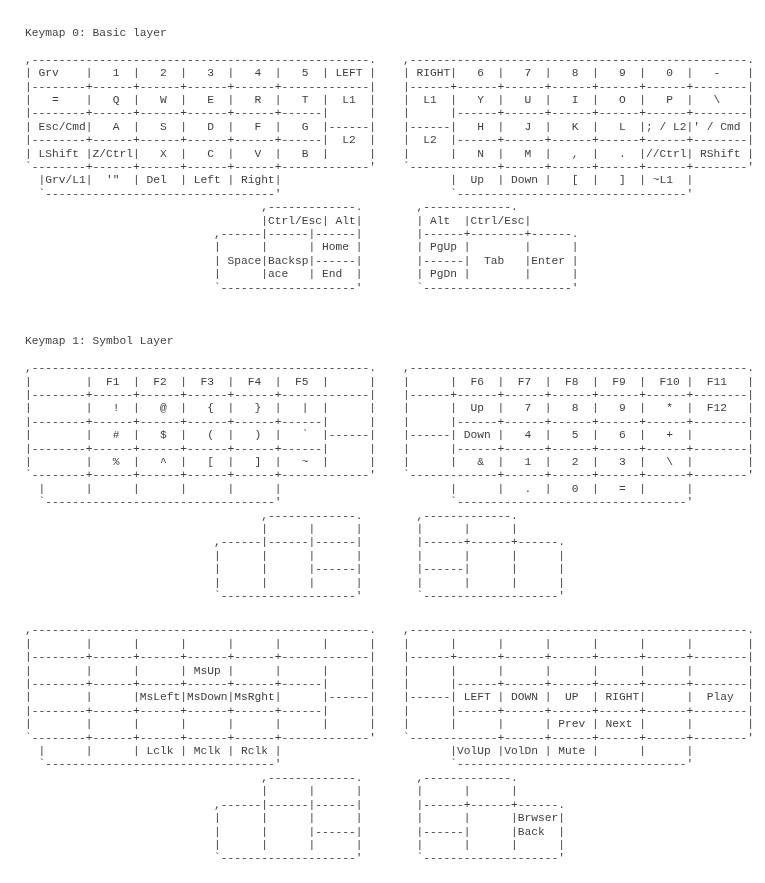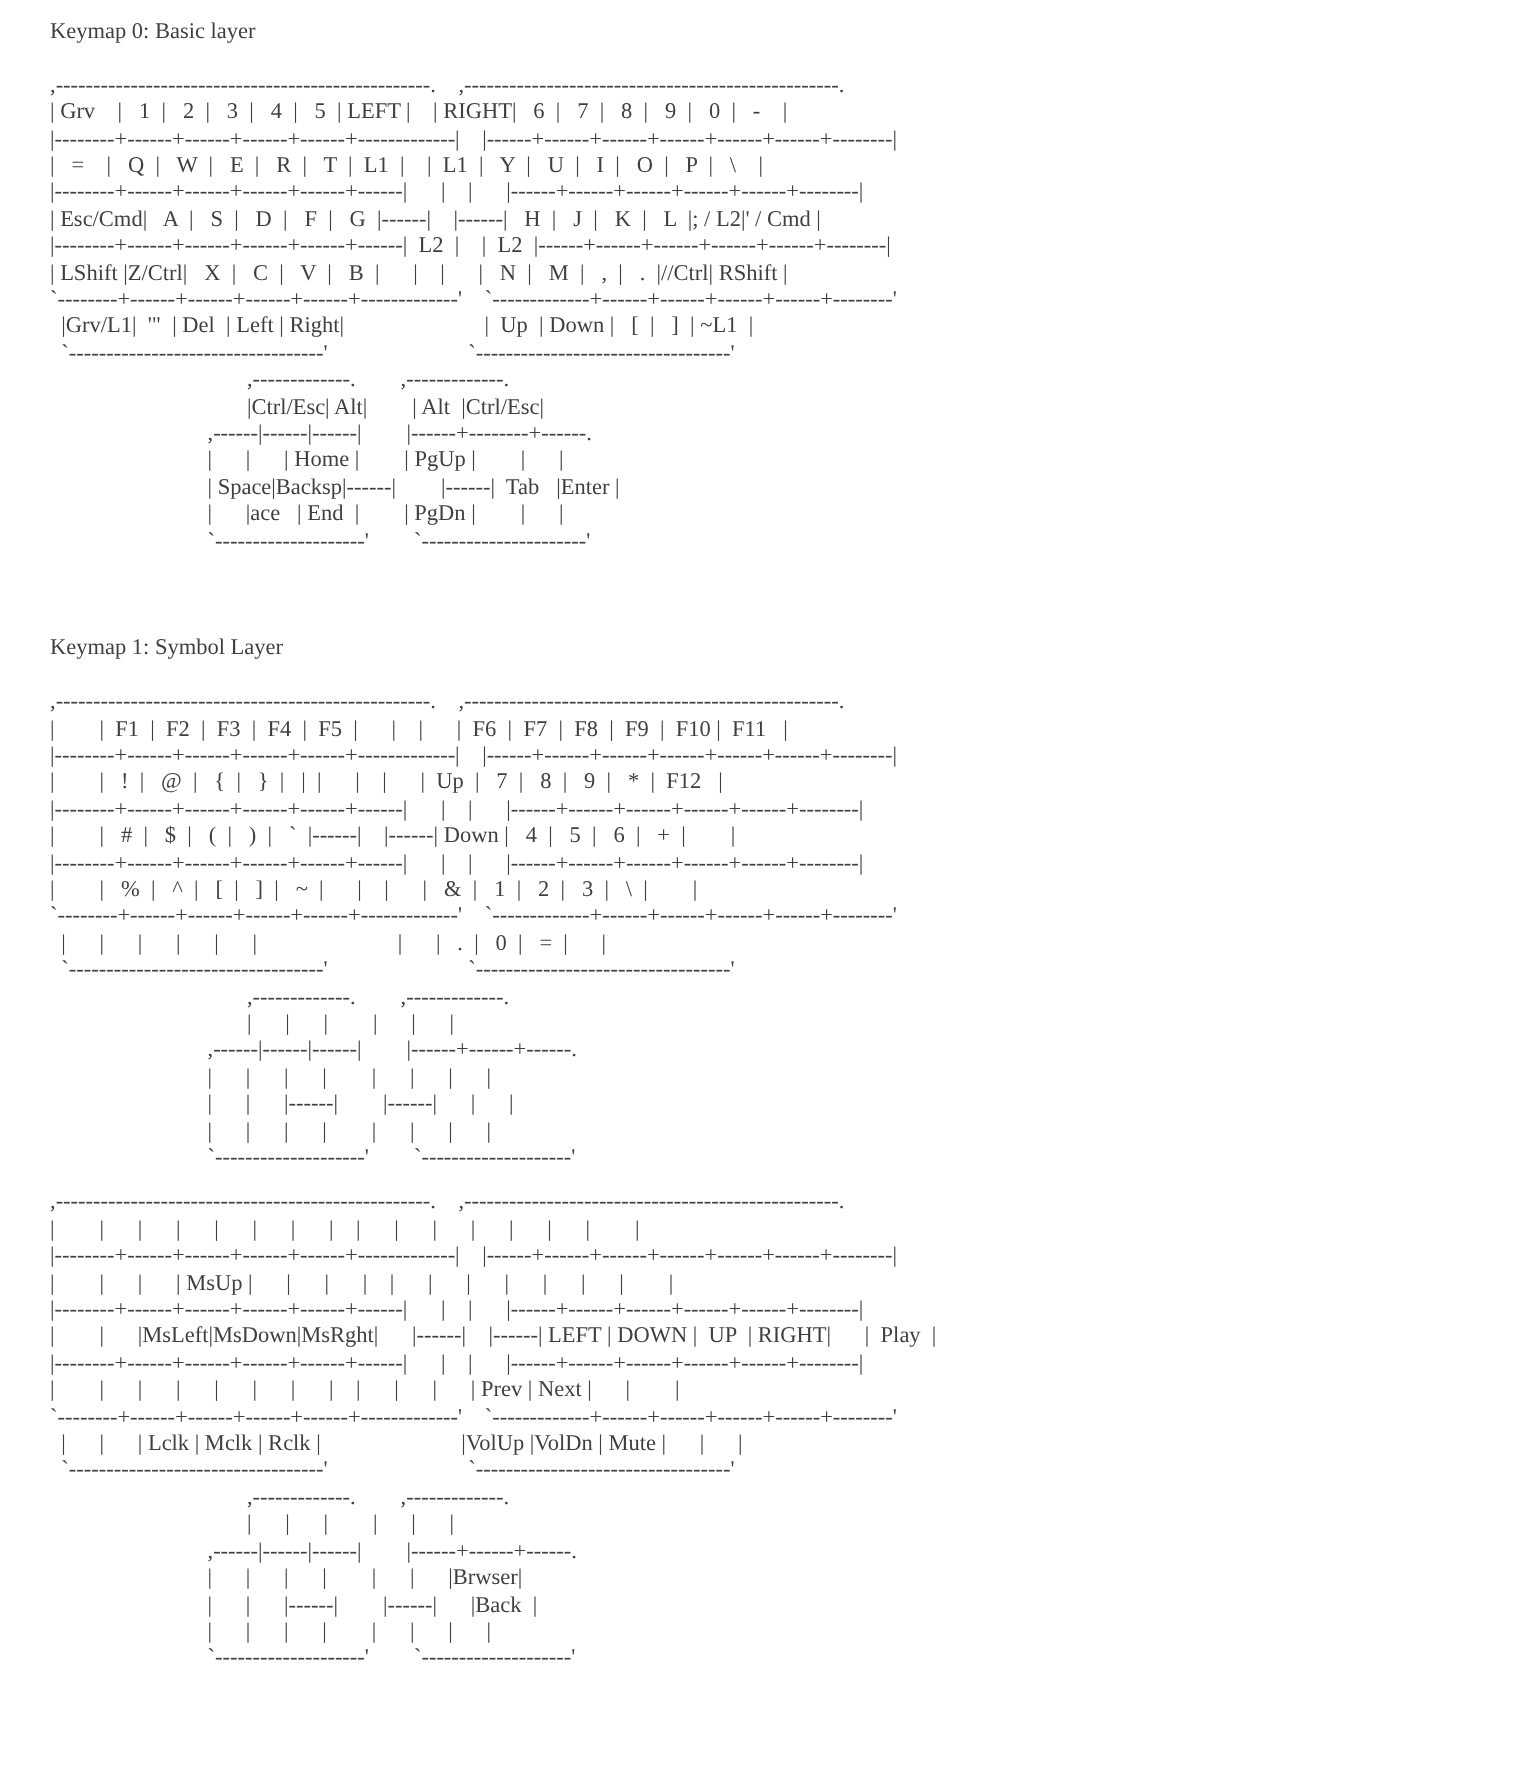--- a/index.html
+++ b/index.html
@@ -3,41 +3,41 @@
 <meta charset="utf-8">
 <style>
   html, body { margin: 0; padding: 0; }
   body {
     width: 765px;
     height: 883px;
     overflow: hidden;
     background: #ffffff;
   }
   .doc {
-    padding: 10px 0 0 25px;
+    padding: 27px 0 0 25px;
     color: #3f3f3f;
-    font-family: Liberation Serif, serif;
+    font-family: Liberation Mono, monospace;
   }
   .keymap-title {
     font-size: 11.25px;
     line-height: 13.4px;
     white-space: pre;
     margin: 0 0 13.4px 0;
     font-weight: normal;
   }
   .keymap-art {
     font-family: inherit;
     font-size: 11.25px;
     line-height: 13.4px;
     white-space: pre;
     margin: 0;
   }
   section.keymap { display: block; }
   section.gap-large { margin-bottom: 40.2px; } 
-  section.gap-small { margin-bottom: 9px; } 
+  section.gap-small { margin-bottom: 21px; } 
 </style>
 </head>
 <body>
 
 <div class="doc">
 
   <section class="keymap gap-large">
     <div class="keymap-title">Keymap 0: Basic layer</div>
     <pre class="keymap-art">,--------------------------------------------------.    ,--------------------------------------------------.
 | Grv    |   1  |   2  |   3  |   4  |   5  | LEFT |    | RIGHT|   6  |   7  |   8  |   9  |   0  |   -    |

